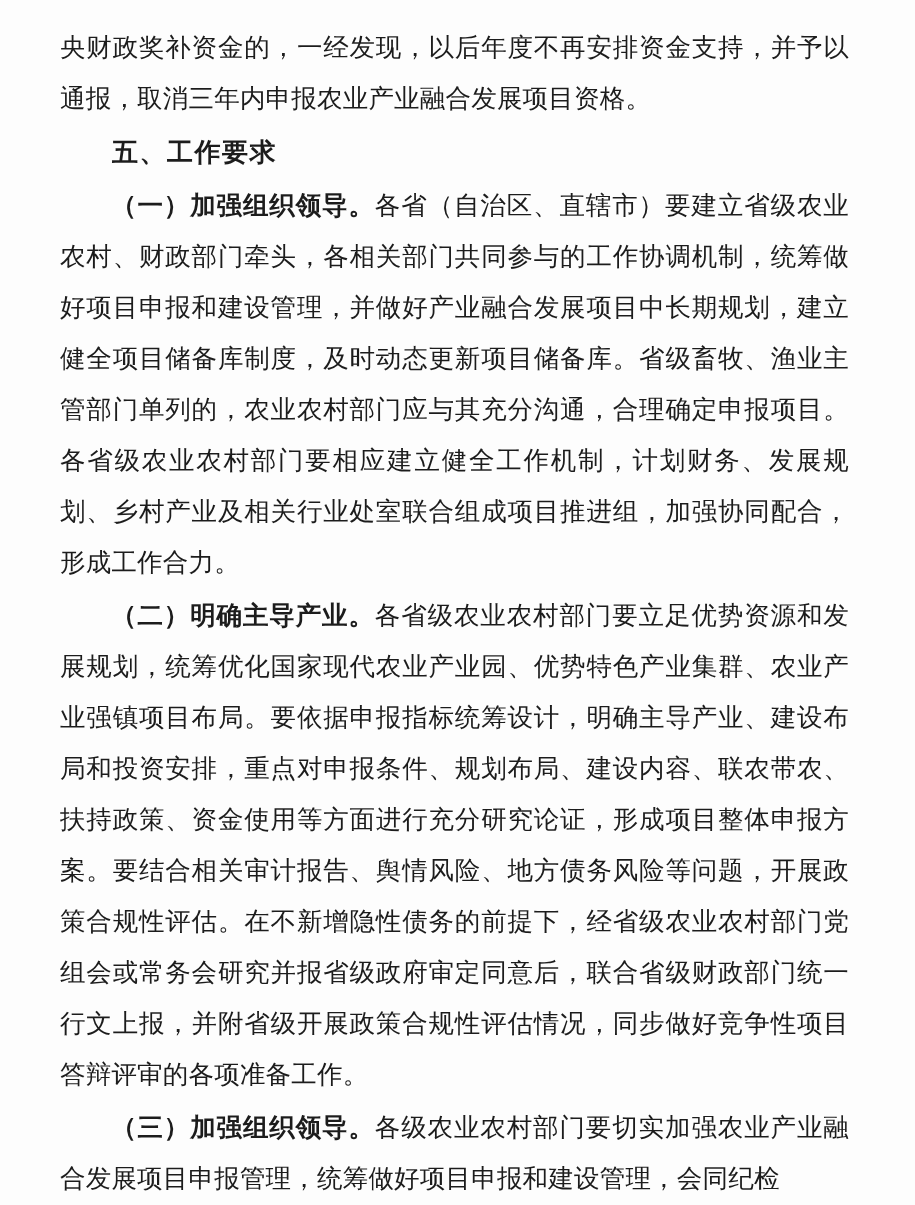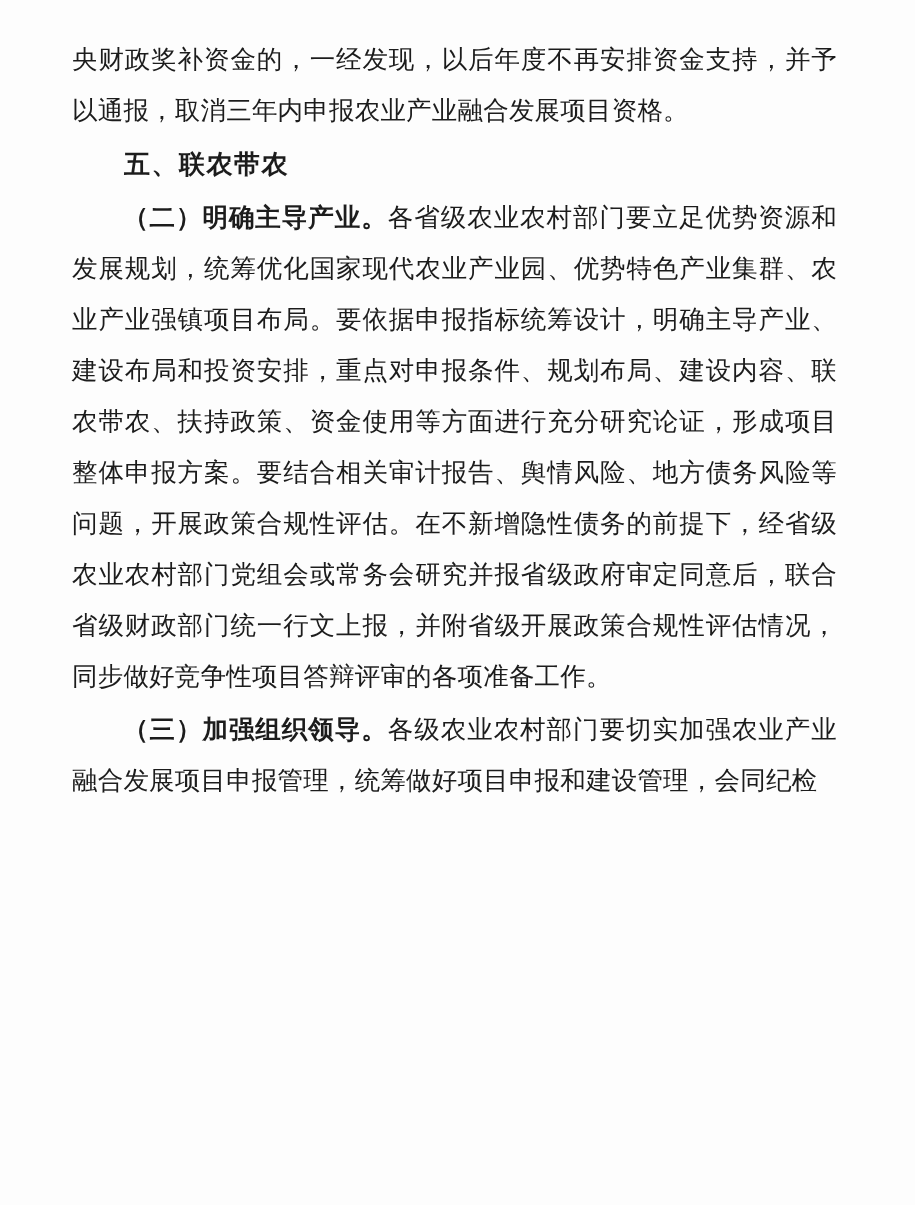--- a/index.html
+++ b/index.html
@@ -12,21 +12,21 @@
     height: 1205px;
     font-family: "DejaVu Serif", "Liberation Serif", serif;
     color: #1b1b1b;
     overflow: hidden;
   }
   .page {
     position: relative;
     width: 915px;
     height: 1205px;
     background: #fdfdfd;
-    padding: 12px;
+    padding: 0;
     box-sizing: border-box;
   }
   .doc-body {
     padding: 22px 66px 0 60px;
   }
   p {
     margin: 0;
     font-size: 25.5px;
     line-height: 51px;
     text-align: justify;
@@ -56,21 +56,22 @@
   }
 </style>
 </head>
 <body>
 
 <div class="page">
   <div class="doc-body">
 
     <p class="cont">央财政奖补资金的，一经发现，以后年度不再安排资金支持，并予以通报，取消三年内申报农业产业融合发展项目资格。</p>
 
-    <p class="sec-heading">五、联农带农</p>
+    <p class="sec-heading">五、工作要求</p>
 
+    <p class="indent para"><span class="lead">（一）加强组织领导。</span><span>各省（自治区、直辖市）要建立省级农业农村、财政部门牵头，各相关部门共同参与的工作协调机制，统筹做好项目申报和建设管理，并做好产业融合发展项目中长期规划，建立健全项目储备库制度，及时动态更新项目储备库。省级畜牧、渔业主管部门单列的，农业农村部门应与其充分沟通，合理确定申报项目。各省级农业农村部门要相应建立健全工作机制，计划财务、发展规划、乡村产业及相关行业处室联合组成项目推进组，加强协同配合，形成工作合力。</span></p>
 
     <p class="indent para"><span class="lead">（二）明确主导产业。</span><span>各省级农业农村部门要立足优势资源和发展规划，统筹优化国家现代农业产业园、优势特色产业集群、农业产业强镇项目布局。要依据申报指标统筹设计，明确主导产业、建设布局和投资安排，重点对申报条件、规划布局、建设内容、联农带农、扶持政策、资金使用等方面进行充分研究论证，形成项目整体申报方案。要结合相关审计报告、舆情风险、地方债务风险等问题，开展政策合规性评估。在不新增隐性债务的前提下，经省级农业农村部门党组会或常务会研究并报省级政府审定同意后，联合省级财政部门统一行文上报，并附省级开展政策合规性评估情况，同步做好竞争性项目答辩评审的各项准备工作。</span></p>
 
     <p class="indent para"><span class="lead">（三）加强组织领导。</span><span>各级农业农村部门要切实加强农业产业融合发展项目申报管理，统筹做好项目申报和建设管理，会同纪检</span></p>
 
   </div>
 </div>
 
 </body></html>

